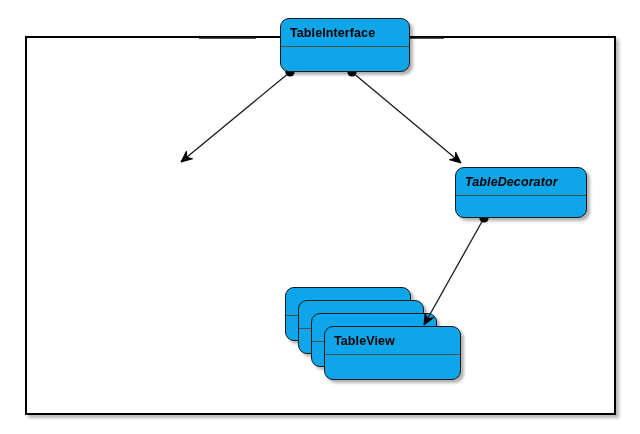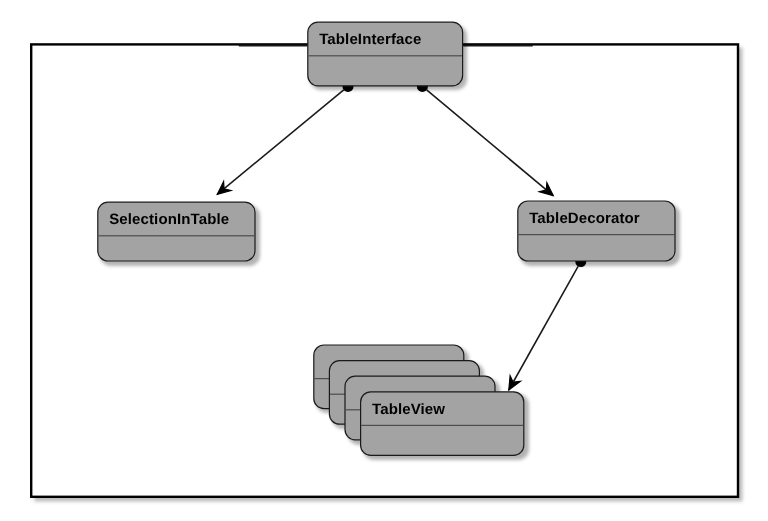--- a/index.html
+++ b/index.html
@@ -22,24 +22,25 @@
     position: absolute;
     box-sizing: border-box;
     border: 2px solid #000000;
     background: transparent;
     box-shadow: 3px 3px 3px rgba(0,0,0,0.28);
   }
   
   .uml-class {
     position: absolute;
     box-sizing: border-box;
-    background: #a3a3a3;
+    background: #0ea5e9;
     border: 1.6px solid #1a1a1a;
     border-radius: 9px;
     box-shadow: 3px 3px 3px rgba(0,0,0,0.30);
+    margin-left: 24px;
   }
   .uml-title {
     box-sizing: border-box;
     height: 28px;
     line-height: 28px;
     padding-left: 9px;
     font-size: 12.5px;
     font-weight: bold;
     color: #000000;
     letter-spacing: 0.1px;
@@ -109,26 +110,22 @@
       <line x1="481.7501412098269" y1="222.01224817580876" x2="424" y2="325" class="edge-line"></line>
       <circle cx="484" cy="218" r="4.6" class="edge-ball"></circle>
       <path d="M 424 325 L 425.09117837725995 313.0497142398602 L 427.63890204323656 318.5106246895615 L 433.62701907615667 317.8361669682135 Z" class="edge-head"></path>
     </svg>
 
   <div class="uml-class" id="cls-tableinterface" style="left: 256px; top: 18px; width: 130px; height: 54px;">
     <div class="uml-title">TableInterface</div>
     <div class="uml-body"></div>
   </div>
 
-  <div class="uml-class" id="cls-selectionintable" style="left: 81px; top: 168px; width: 132px; height: 50px;">
-    <div class="uml-title">SelectionInTable</div>
-    <div class="uml-body"></div>
-  </div>
 
-  <div class="uml-class" id="cls-tabledecorator" style="left: 431px; top: 167px; width: 132px; height: 51px;">
+  <div class="uml-class" id="cls-tabledecorator" style="left: 431px; top: 167px; width: 132px; height: 51px; font-style: italic;">
     <div class="uml-title">TableDecorator</div>
     <div class="uml-body"></div>
   </div>
 
   <div class="uml-class" id="cls-tableview" style="left: 300px; top: 326px; width: 137px; height: 54px;">
     <div class="uml-title">TableView</div>
     <div class="uml-body"></div>
   </div>
 
 </div>

